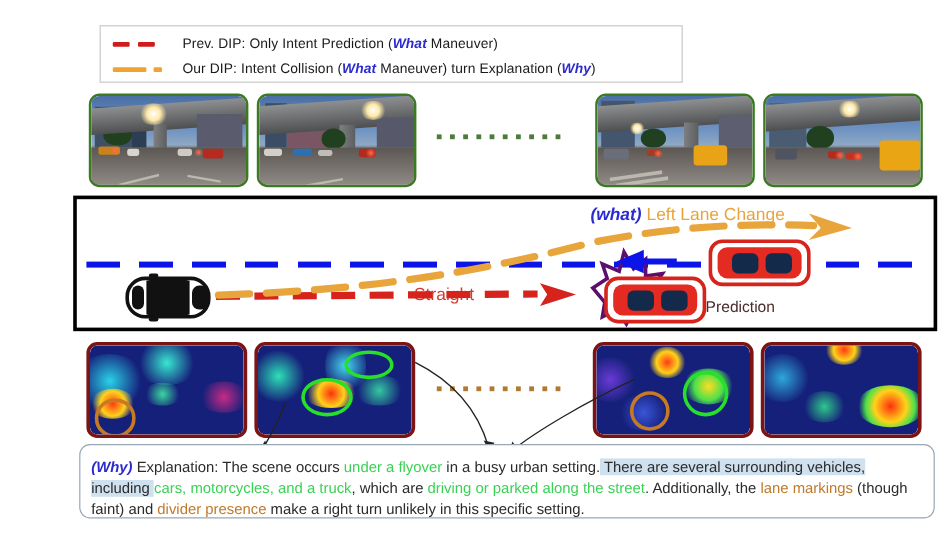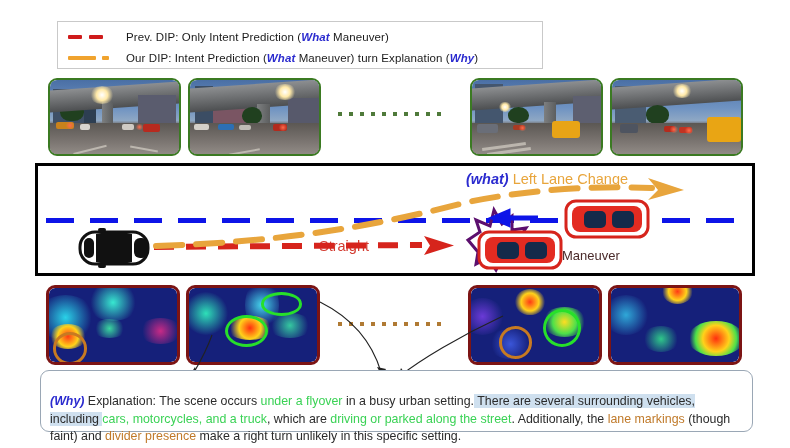--- a/index.html
+++ b/index.html
@@ -3,21 +3,21 @@
 <meta charset="utf-8">
 <style>
   html,body{margin:0;padding:0;}
   body{
     width:790px;height:448px;
     background:#ffffff;
     font-family:"Liberation Sans", sans-serif;
     overflow:hidden;
     position:relative;
   }
-  .fig{position:absolute;inset:0;}
+  .fig{position:absolute;inset:0;margin-left:26px;}
 
   
   .legend{
     position:absolute;left:57px;top:21px;width:486px;height:48px;
     border:1px solid #c9c9c9;background:#fff;box-sizing:border-box;
     padding:4px 0 0 0;
   }
   .legend-row{display:flex;align-items:center;height:21px;padding-left:10px;}
   .lg-swatch{display:flex;align-items:center;width:58px;flex:none;}
   .dashseg{display:inline-block;height:4px;border-radius:1px;}
@@ -68,21 +68,21 @@
   .label-what{position:absolute;left:428px;top:5px;font-size:14.5px;white-space:nowrap;}
   .label-what .w{color:#2b2bcf;font-style:italic;font-weight:bold;}
   .label-what .t{color:#e8a53c;}
   .label-straight{position:absolute;left:281px;top:72px;font-size:14.5px;color:#d33a2f;}
   .label-collision{position:absolute;left:524px;top:82px;font-size:13px;color:#4a2b2b;}
 
   
   .explain{
     position:absolute;left:40px;top:370px;width:713px;height:62px;
     border:1px solid #9aa7b5;border-radius:9px;background:#fff;box-sizing:border-box;
-    padding:22px 9px 0 9px;
+    padding:10px 9px 0 9px;
     font-size:12.4px;line-height:17.5px;color:#2b2b2b;
   }
   .g{color:#3ad255;}
   .o{color:#c07a2a;}
   .why{color:#2b2bcf;font-style:italic;font-weight:bold;}
   .hl{background:#cfe0ef;}
   svg.overlay{position:absolute;left:0;top:0;width:790px;height:448px;pointer-events:none;}
 </style>
 </head>
 <body>
@@ -95,21 +95,21 @@
         <i class="dashseg s1"></i>
           <i class="dashseg s2"></i>
       </span>
       <span class="lg-text"><span>Prev. DIP: Only Intent Prediction (</span><span class="kw">What</span><span> Maneuver)</span></span>
     </div>
     <div class="legend-row lg-orng">
       <span class="lg-swatch">
         <i class="dashseg s1"></i>
           <i class="dashseg s2"></i>
       </span>
-      <span class="lg-text"><span>Our DIP: Intent Prediction (</span><span class="kw">What</span><span> Maneuver) turn Explanation (</span><span class="kw">Why</span><span>)</span></span>
+      <span class="lg-text"><span>Our DIP: Intent Collision (</span><span class="kw">What</span><span> Maneuver) turn Explanation (</span><span class="kw">Why</span><span>)</span></span>
     </div>
   </div>
 
   <div class="frame top" style="left:48px;top:78px;width:133px;height:78px;">
     <div class="frame-inner">
       <div class="sky"></div>
       <div class="bldg" style="left:2%;width:24%;height:46%;background:#3e4f66;"></div>
       <div class="bldg" style="left:26%;width:10%;height:30%;background:#2d3e52;"></div>
       <div class="tree" style="left:8%;bottom:44%;width:18%;height:26%;"></div>
       <div class="flyover" style="top:8%;height:30%;"></div>
@@ -196,21 +196,21 @@
       <div class="tail" style="left:56%;bottom:27%;width:10px;height:7px;"></div>
     </div>
   </div>
 
   <div class="diagram">
     <div class="divider"></div>
 
     <div class="label-what"><span class="w">(what)</span><span class="t"> Left Lane Change</span></div>
 
     <div class="label-straight">Straight</div>
-    <div class="label-collision">Maneuver</div>
+    <div class="label-collision">Prediction</div>
 
     <svg width="714" height="107" viewBox="0 0 714 107" style="position:absolute;left:0;top:0;">
 
       <g>
         <rect x="42" y="66" width="68" height="32" rx="15" fill="#fff" stroke="#111" stroke-width="3"></rect>
         <path d="M58 68 q18 -5 36 0 l0 28 q-18 5 -36 0 z" fill="#111"></path>
         <rect x="96" y="72" width="14" height="20" rx="6" fill="#111"></rect>
         <rect x="46" y="72" width="10" height="20" rx="5" fill="#111"></rect>
         <rect x="60" y="62" width="8" height="4" rx="2" fill="#111"></rect>
         <rect x="60" y="98" width="8" height="4" rx="2" fill="#111"></rect>

